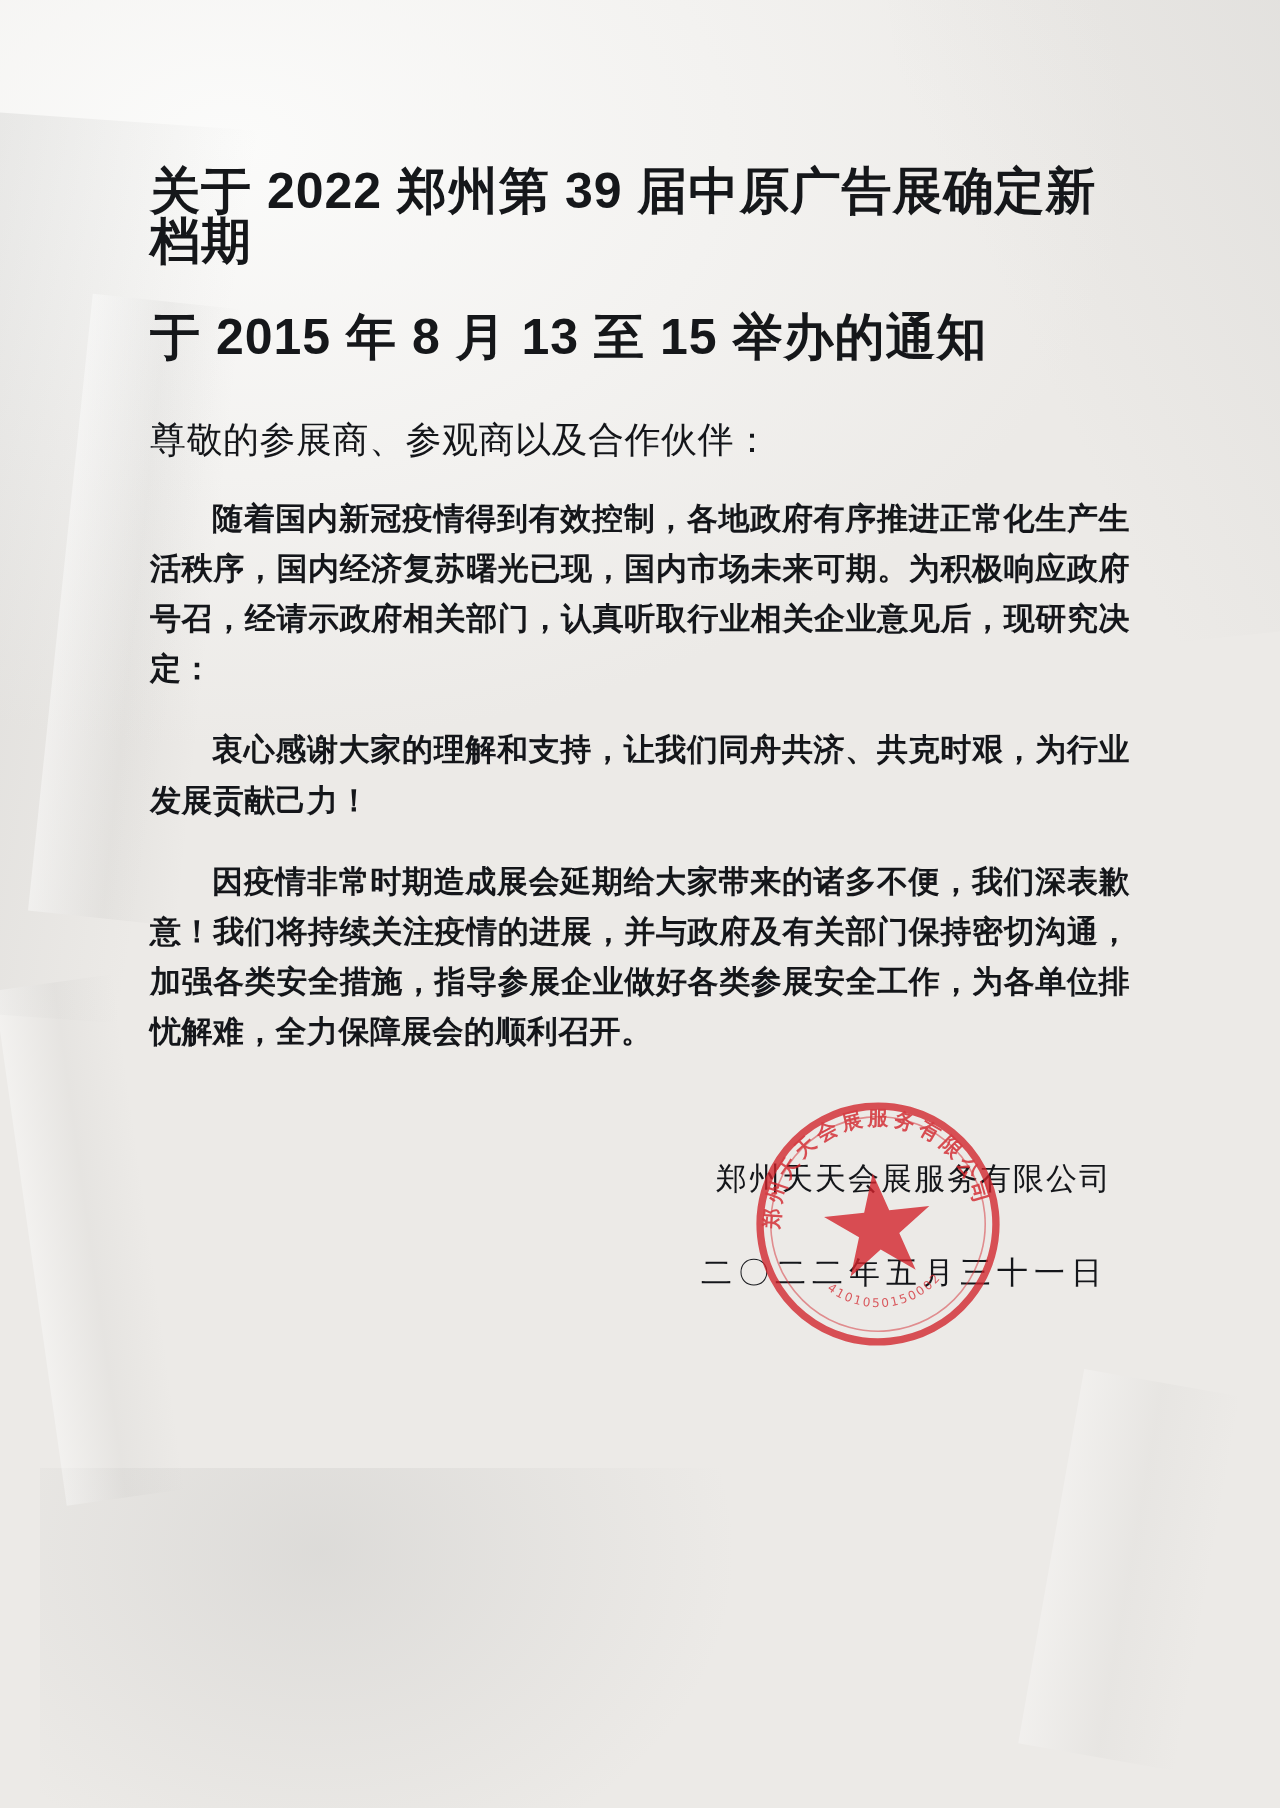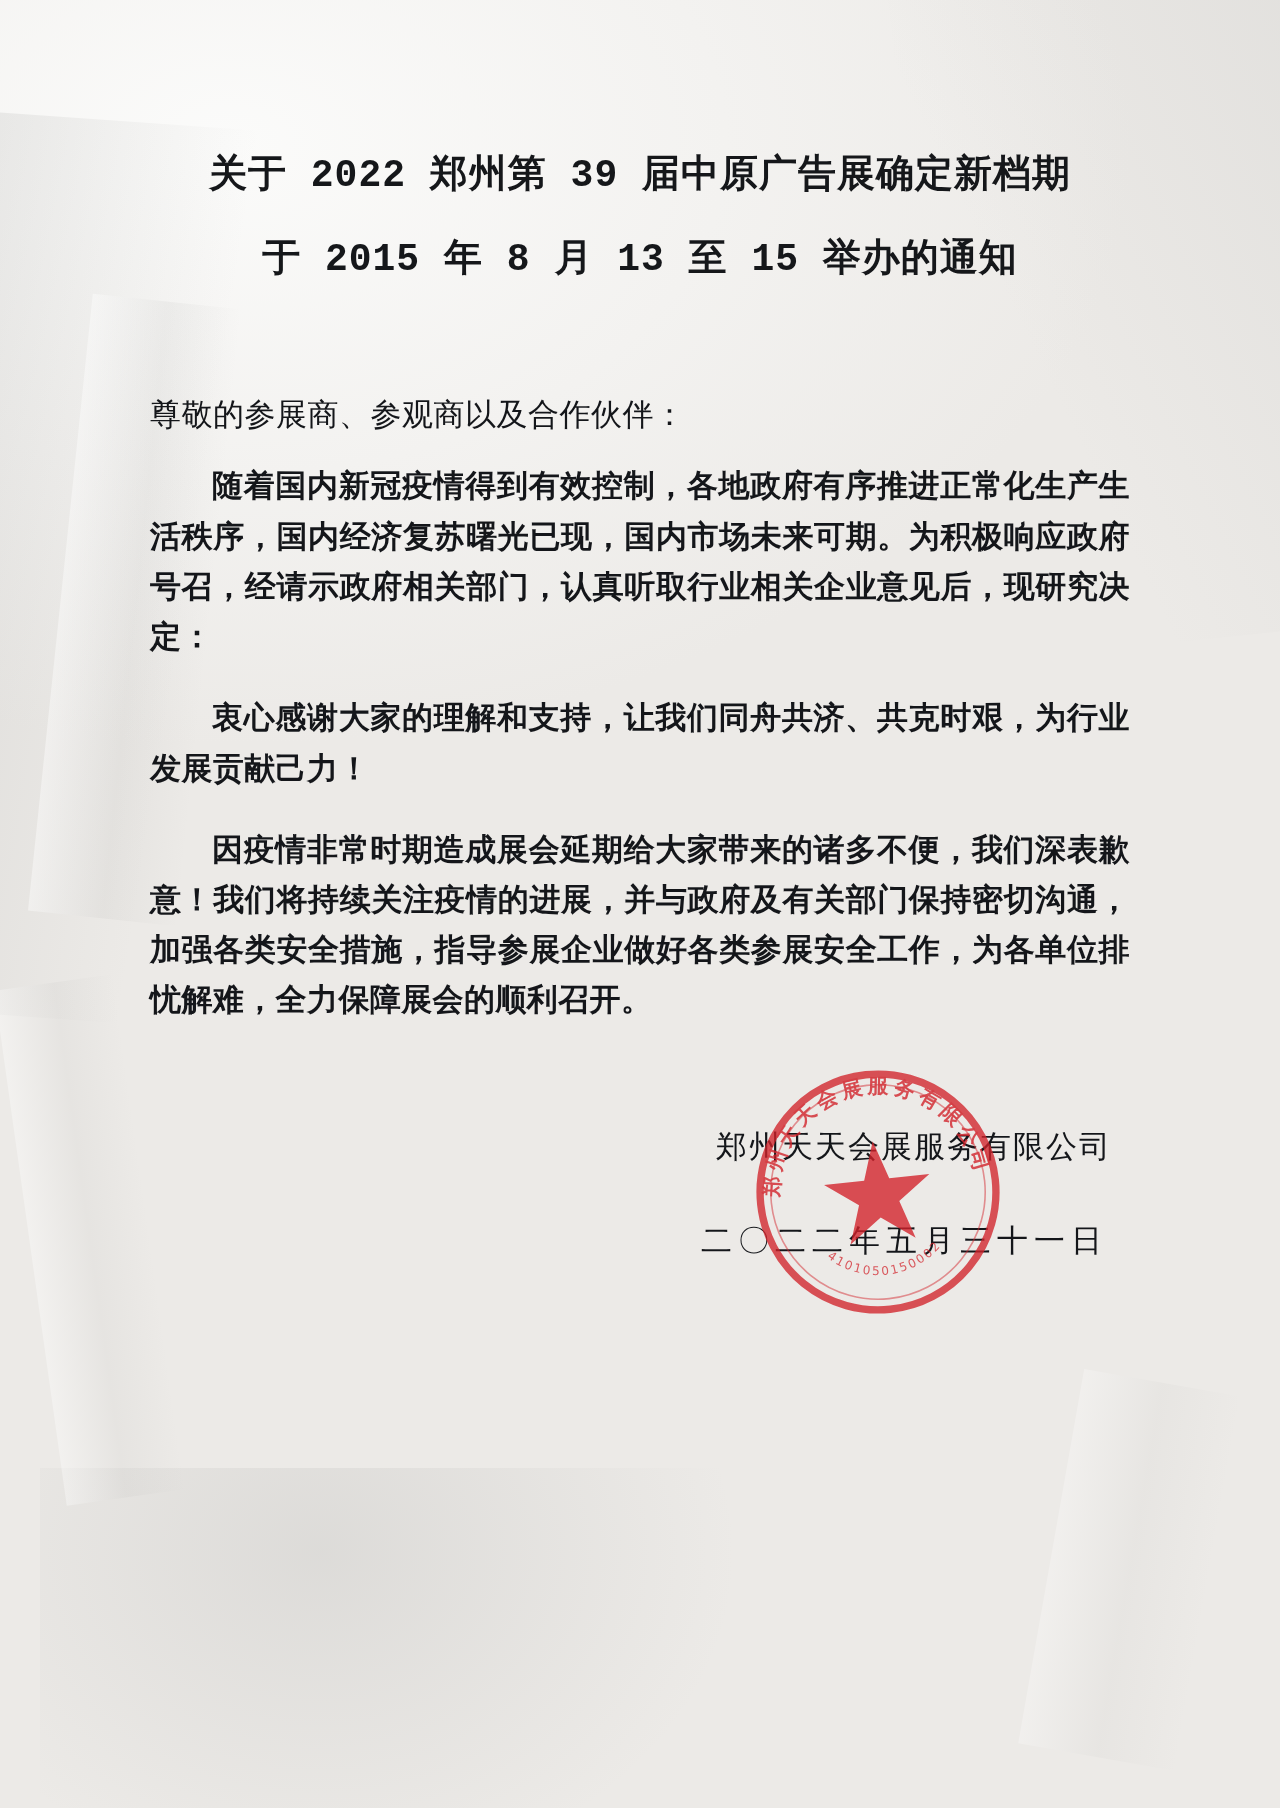--- a/index.html
+++ b/index.html
@@ -60,34 +60,34 @@
 
   
   .content {
     position: relative;
     z-index: 3;
     padding: 0 150px;
     box-sizing: border-box;
   }
 
   .doc-title {
-    text-align: center;
-    font-family: Liberation Mono, monospace;
+    text-align: left;
+    font-family: Liberation Sans, sans-serif;
     font-weight: 700;
-    font-size: 38px;
+    font-size: 50px;
     line-height: 1.0;
     color: #15171a;
     letter-spacing: 1px;
   }
   .doc-title .line1 { display: block; padding-top: 132px; }
   .doc-title .line2 { display: block; padding-top: 46px; }
 
   .salutation {
-    margin-top: 120px;
-    font-size: 31px;
+    margin-top: 60px;
+    font-size: 36px;
     line-height: 1.0;
     color: #14161a;
     letter-spacing: 0.5px;
   }
 
   .body-para {
     font-size: 31px;
     line-height: 1.62;
     color: #14161a;
     text-align: justify;

